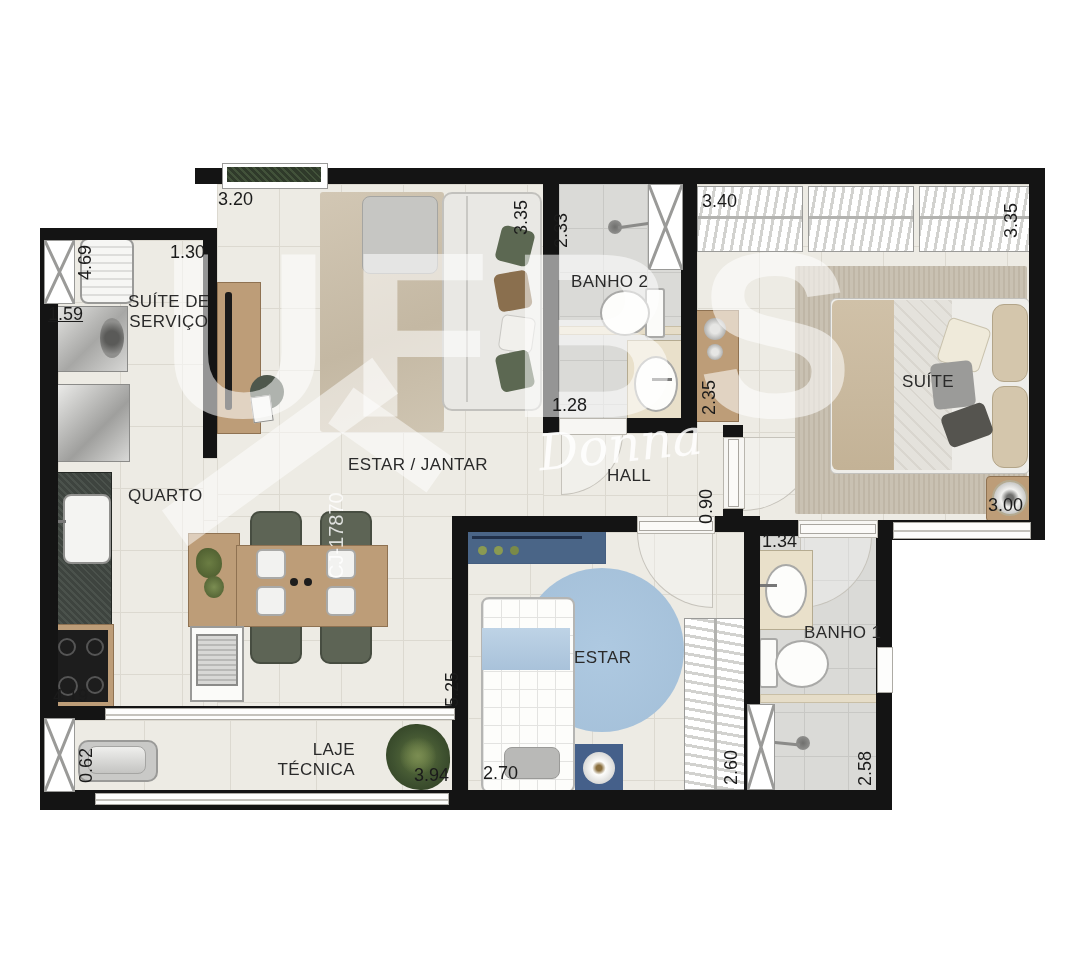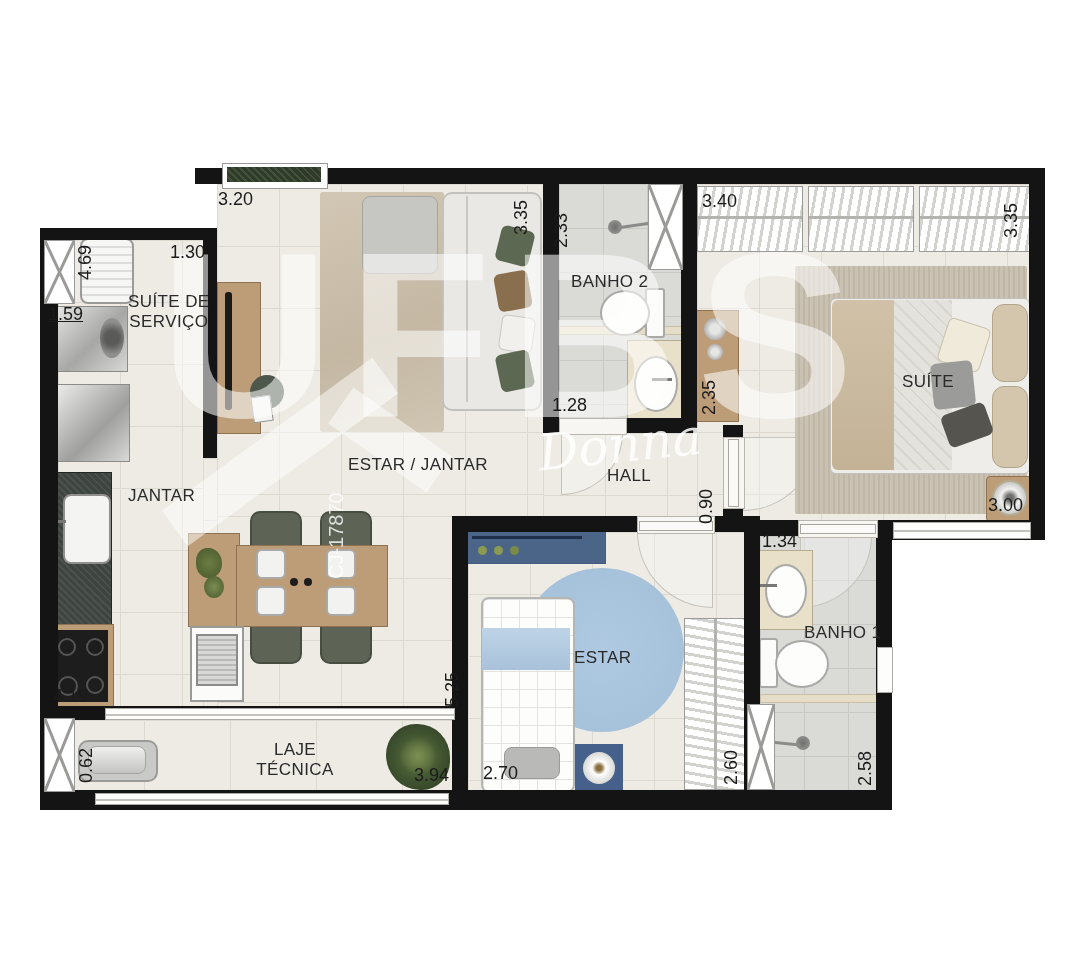--- a/index.html
+++ b/index.html
@@ -227,28 +227,28 @@
   <div class="wm" style="left:150px;top:430px;width:260px;height:44px;background:rgba(255,255,255,0.5);transform:rotate(-36deg);"></div>
   <div class="wm" style="left:330px;top:418px;width:120px;height:44px;background:rgba(255,255,255,0.5);transform:rotate(35deg);"></div>
   <div class="wm" style="left:160px;top:218px;font-size:235px;font-weight:bold;letter-spacing:18px;line-height:235px;">UFBS</div>
   <div class="wm" style="left:538px;top:416px;font-family:'DejaVu Serif',serif;font-style:italic;font-size:50px;color:rgba(255,255,255,0.85);transform:rotate(-6deg);">Donna</div>
   <div class="wm" style="left:348px;top:556px;font-size:20px;color:rgba(255,255,255,0.8);transform:rotate(-90deg);transform-origin:left bottom;">CJ-17870</div>
 
   <div class="lbl" style="left:128px;top:292px;text-align:center;">
     <div>SUÍTE DE</div>
     <div>SERVIÇO</div>
   </div>
-  <div class="lbl" style="left:128px;top:486px;">JANTAR</div>
+  <div class="lbl" style="left:128px;top:486px;">QUARTO</div>
   <div class="lbl" style="left:348px;top:455px;">ESTAR / JANTAR</div>
   <div class="lbl" style="left:571px;top:272px;">BANHO 2</div>
   <div class="lbl" style="left:607px;top:466px;">HALL</div>
   <div class="lbl" style="left:902px;top:372px;">SUÍTE</div>
   <div class="lbl" style="left:574px;top:648px;">ESTAR</div>
   <div class="lbl" style="left:804px;top:623px;">BANHO 1</div>
-  <div class="lbl" style="left:235px;top:740px;width:120px;text-align:center;">
+  <div class="lbl" style="left:235px;top:740px;width:120px;text-align:right;">
     <div>LAJE</div>
     <div>TÉCNICA</div>
   </div>
 
   <span class="meas" style="left:218px;top:190px;">3.20</span>
   <span class="meas" style="left:170px;top:243px;">1.30</span>
   <span class="meas" style="left:48px;top:305px;text-decoration:underline;">1.59</span>
   <span class="meas" style="left:552px;top:396px;">1.28</span>
   <span class="meas" style="left:702px;top:192px;">3.40</span>
   <span class="meas" style="left:988px;top:496px;">3.00</span>

